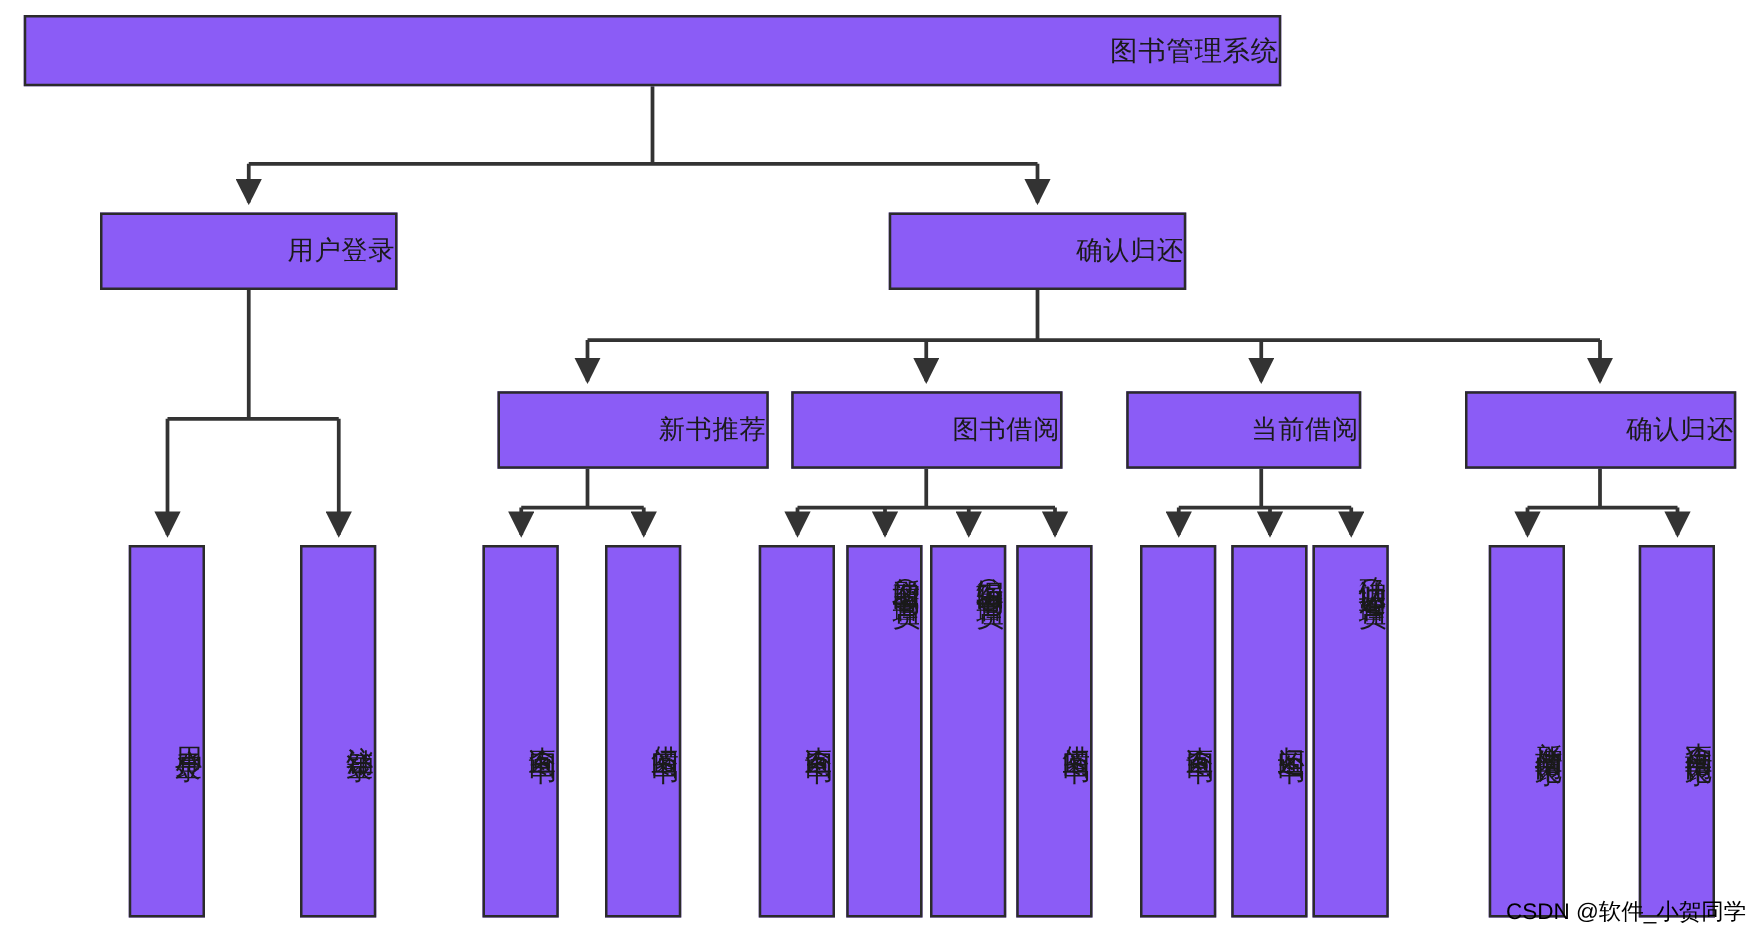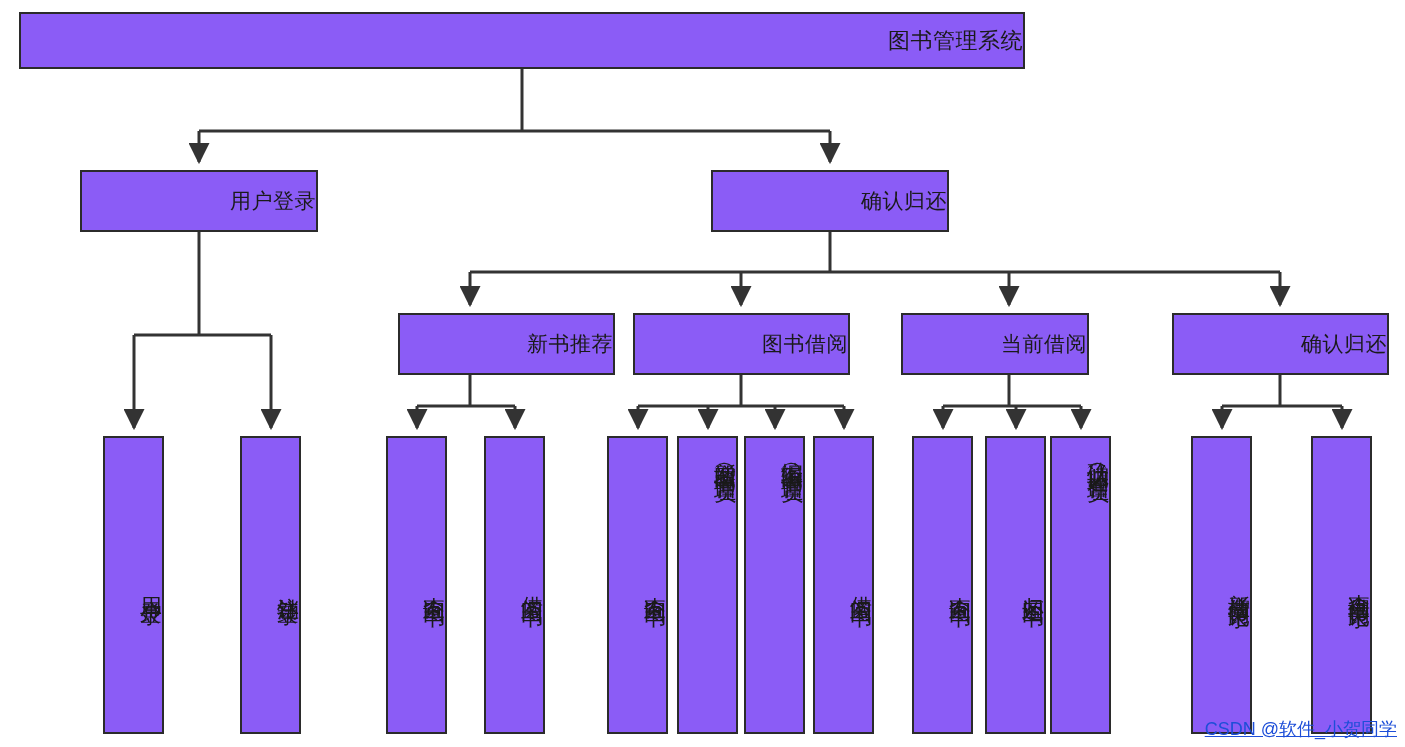--- a/index.html
+++ b/index.html
@@ -58,26 +58,25 @@
     letter-spacing: 3px;
     line-height: 1;
     white-space: nowrap;
   }
   .node.vertical.centered {
     align-items: center;
     padding-top: 0;
   }
   .watermark {
     position: absolute;
-    color: #1d4ed8;
+    color: #000000;
     font-size: 18px;
     white-space: nowrap;
     font-family: "Liberation Sans", "DejaVu Sans", sans-serif;
     pointer-events: none;
-    text-decoration: underline;
   }
 </style>
 </head>
 <body>
 
 <div id="diagram-root">
 
   <svg class="connectors" viewBox="0 0 1405 747" xmlns="http://www.w3.org/2000/svg">
     <defs>
       <marker id="arrow" viewBox="0 0 10 10" refX="9" refY="5" markerWidth="7" markerHeight="7" orient="auto-start-reverse">

